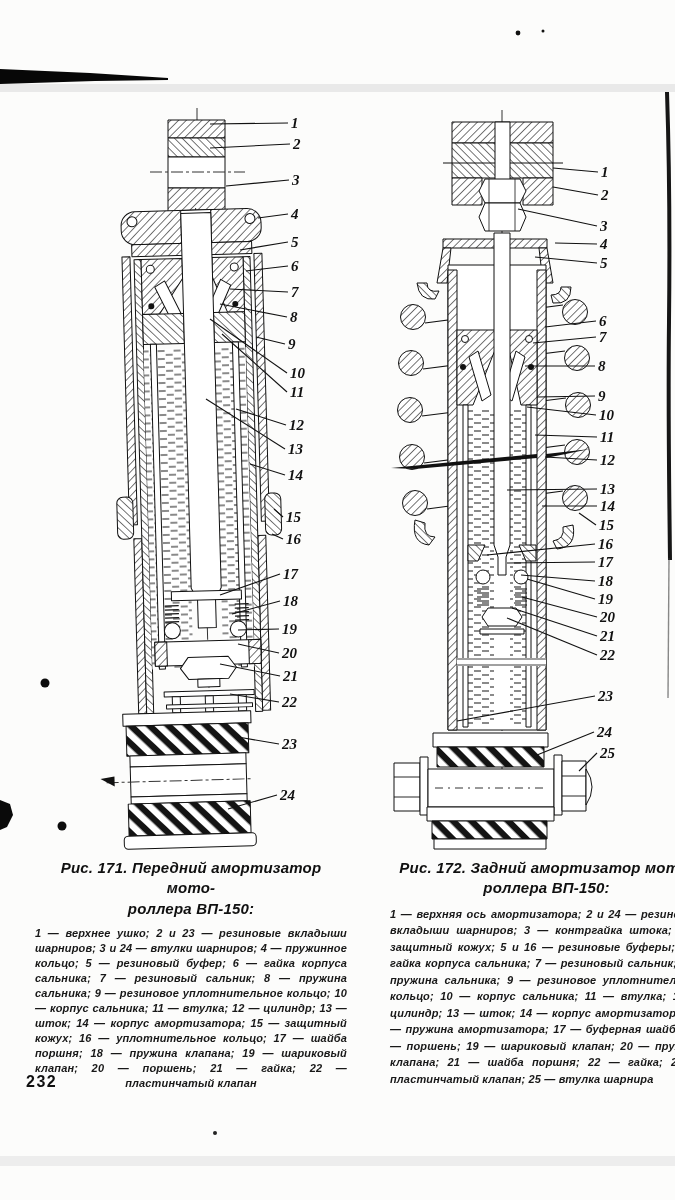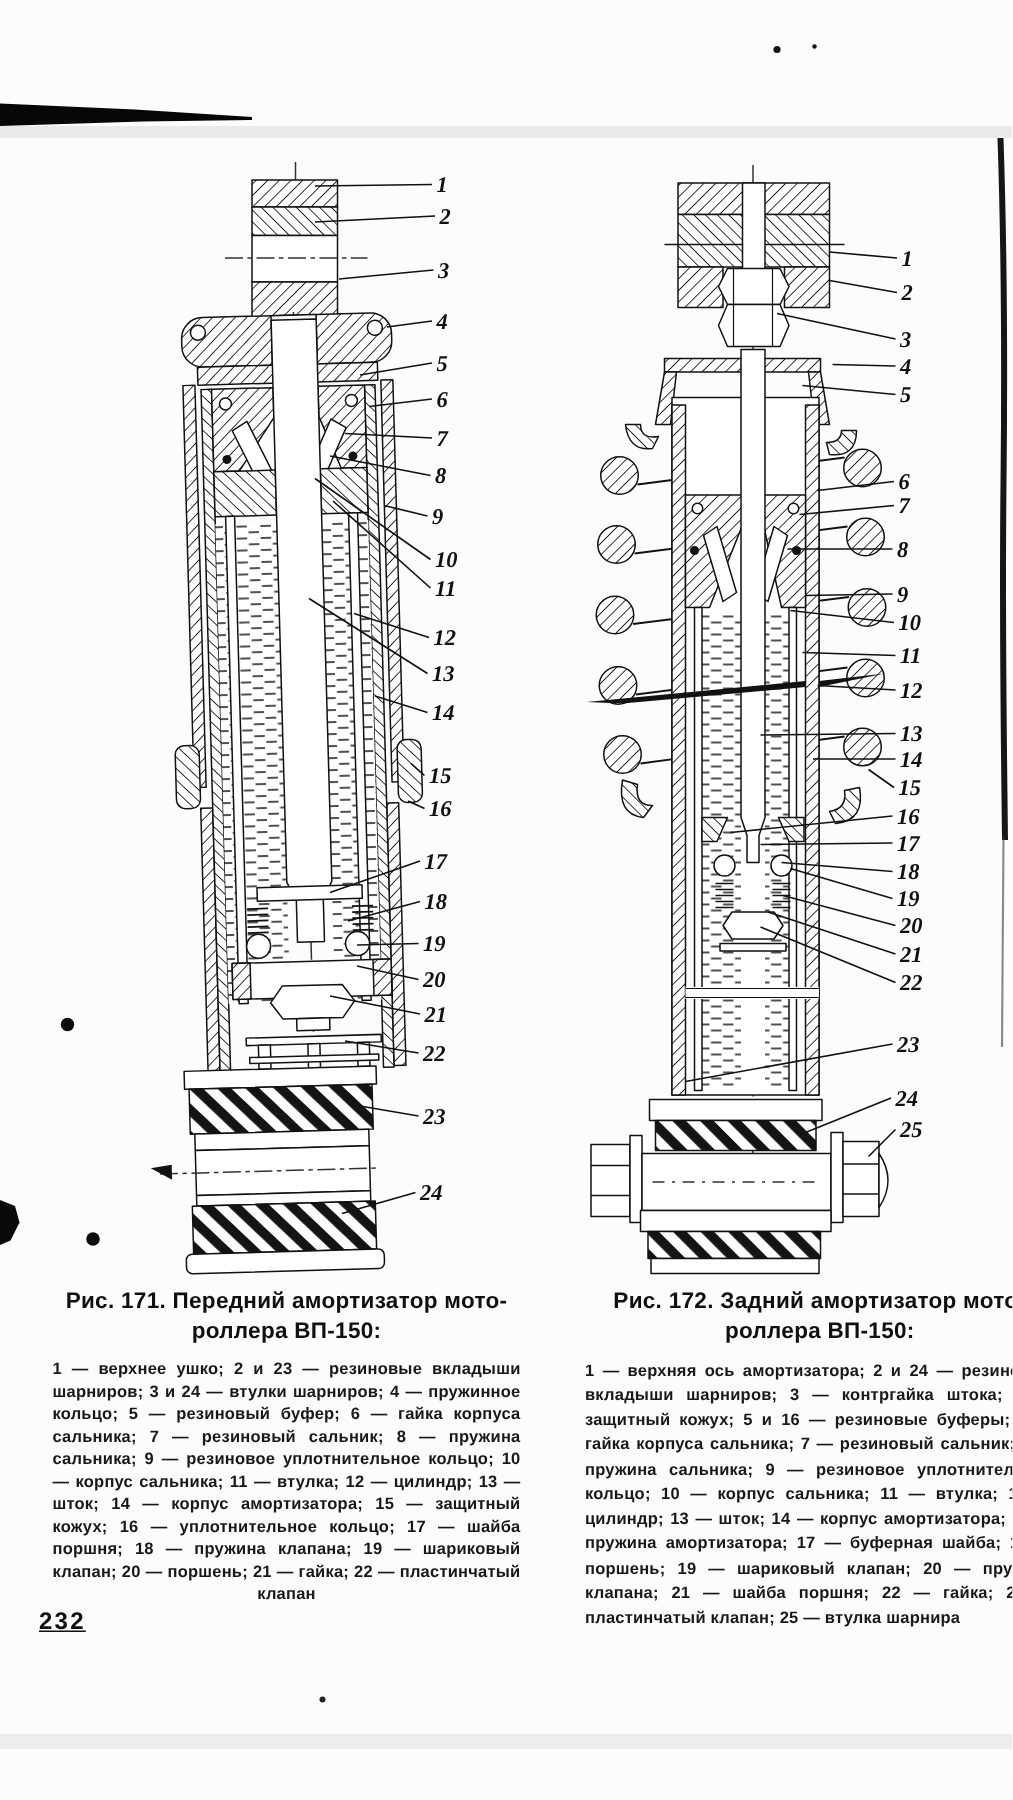--- a/index.html
+++ b/index.html
@@ -1,27 +1,27 @@
 <!DOCTYPE html>
 <html><head>
 <meta charset="utf-8">
 <style>
   html,body{margin:0;padding:0;background:#ffffff;}
   .page{position:relative;width:675px;height:1200px;background:#fcfcfb;overflow:hidden;
         font-family:"Liberation Sans",sans-serif;color:#141414;}
   svg{position:absolute;left:0;top:0;}
-  .cap{position:absolute;}
+  .cap{position:absolute;font-style:italic;}
   .cap-title{font-weight:bold;font-size:15px;line-height:1.35;text-align:center;
              white-space:pre-line;letter-spacing:.2px;color:#101010;}
   .cap-body{margin-top:7px;font-weight:bold;font-size:11px;letter-spacing:.15px;
             text-align:justify;color:#181818;}
   .cap-left .cap-body{line-height:1.37;text-align-last:center;}
   .cap-right .cap-body{line-height:1.5;}
   .pagenum{position:absolute;left:26px;top:1073px;font-size:16px;font-weight:bold;
-           letter-spacing:1.5px;color:#101010;text-decoration:underline;}
+           letter-spacing:1.5px;color:#101010;}
   .band-top{position:absolute;left:0;top:84px;width:675px;height:8px;background:#e9e9e9;}
   .band-bottom{position:absolute;left:0;top:1156px;width:675px;height:10px;background:#ededed;}
   text.co{font:italic bold 15px "Liberation Serif",serif;fill:#111;}
 </style>
 </head>
 <body>
 
 <div class="page">
 
   <div class="band-top"></div>

